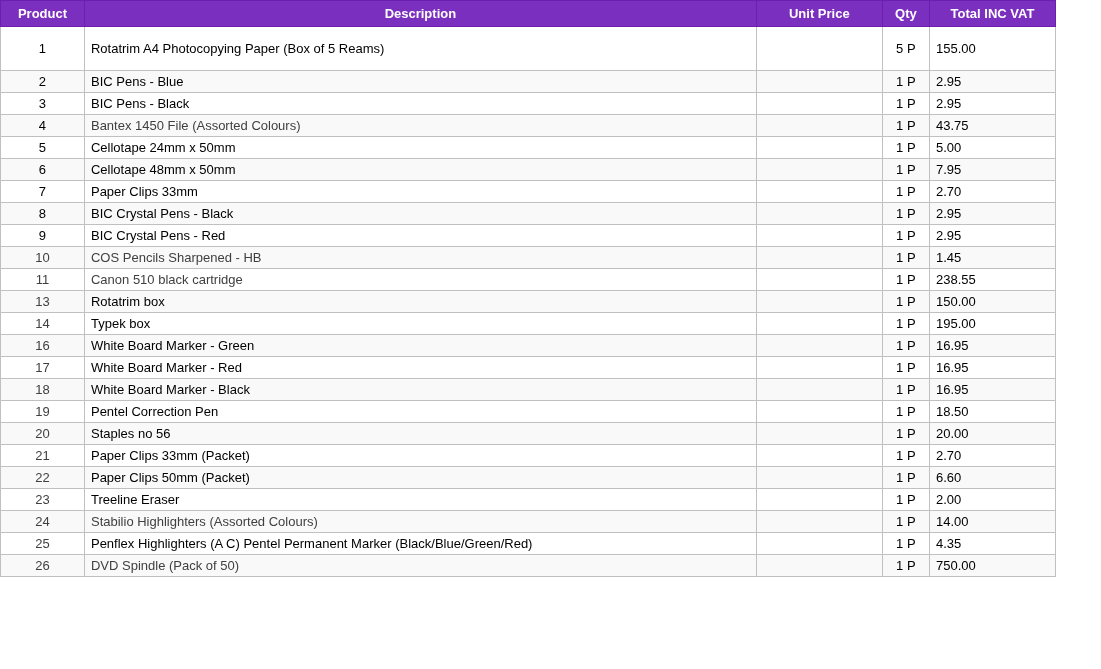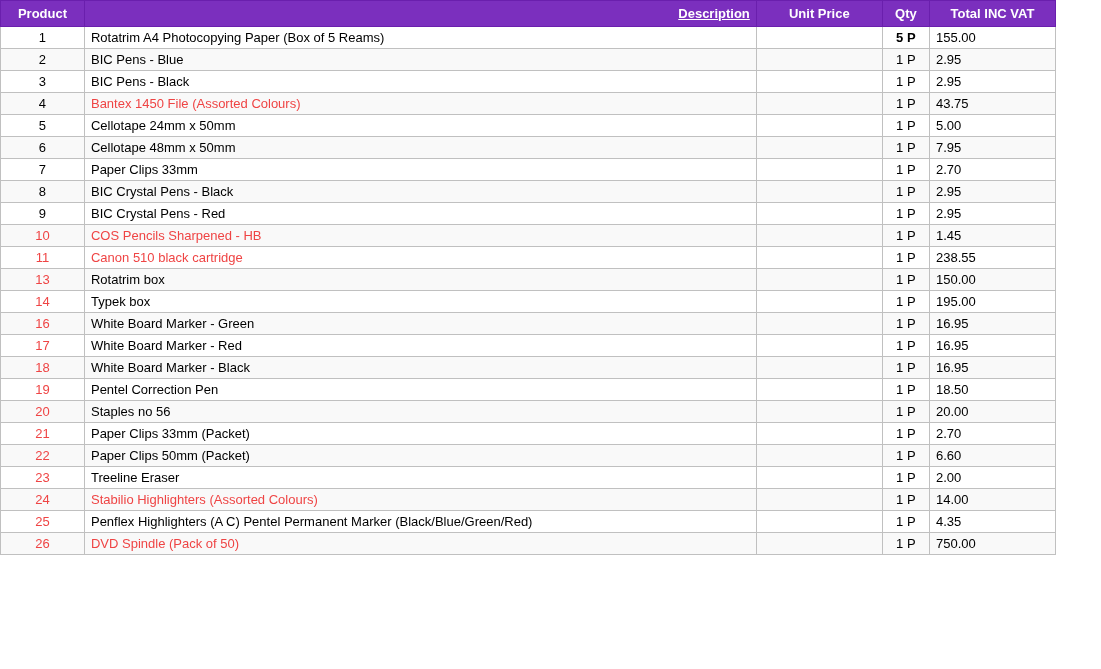--- a/index.html
+++ b/index.html
@@ -27,22 +27,21 @@
     thead tr th {
       background-color: #7b2fbe;
       color: #fff;
       font-weight: bold;
       padding: 5px 6px;
       text-align: center;
       border: 1px solid #6a1fad;
       font-size: 13px;
     }
     thead tr th.desc-col {
-      text-align: right;
-      text-decoration: underline;
+      text-align: center;
     }
 
     tbody tr td {
       padding: 3px 6px;
       border: 1px solid #c0c0c0;
       vertical-align: middle;
     }
     tbody tr td.center {
       text-align: center;
     }
@@ -50,21 +49,21 @@
       text-align: left;
     }
     tbody tr:nth-child(odd) {
       background-color: #fff;
     }
     tbody tr:nth-child(even) {
       background-color: #f9f9f9;
     }
 
     .link-style {
-      color: #ef4444;
+      color: #404040;
       text-decoration: none;
       margin-top: 44px;
     }
   </style>
 </head>
 <body>
 
 <div class="table-container">
   <table>
     <colgroup>
@@ -81,21 +80,21 @@
         <th>Unit Price</th>
         <th>Qty</th>
         <th>Total INC VAT</th>
       </tr>
     </thead>
     <tbody id="table-body">
     <tr>
           <td class="center">1</td>
           <td>Rotatrim A4 Photocopying Paper (Box of 5 Reams)</td>
           <td class="center"></td>
-          <td class="center" style="white-space: nowrap; padding: 3px 2px; font-weight: bold;"><span>5</span><span> P</span></td>
+          <td class="center" style="white-space: nowrap; padding: 14px 2px;"><span>5</span><span> P</span></td>
           <td class="right">155.00</td>
         </tr>
         <tr>
           <td class="center">2</td>
           <td>BIC Pens - Blue</td>
           <td class="center"></td>
           <td class="center" style="white-space: nowrap; padding: 3px 2px;"><span>1</span><span> P</span></td>
           <td class="right">2.95</td>
         </tr>
         <tr>

